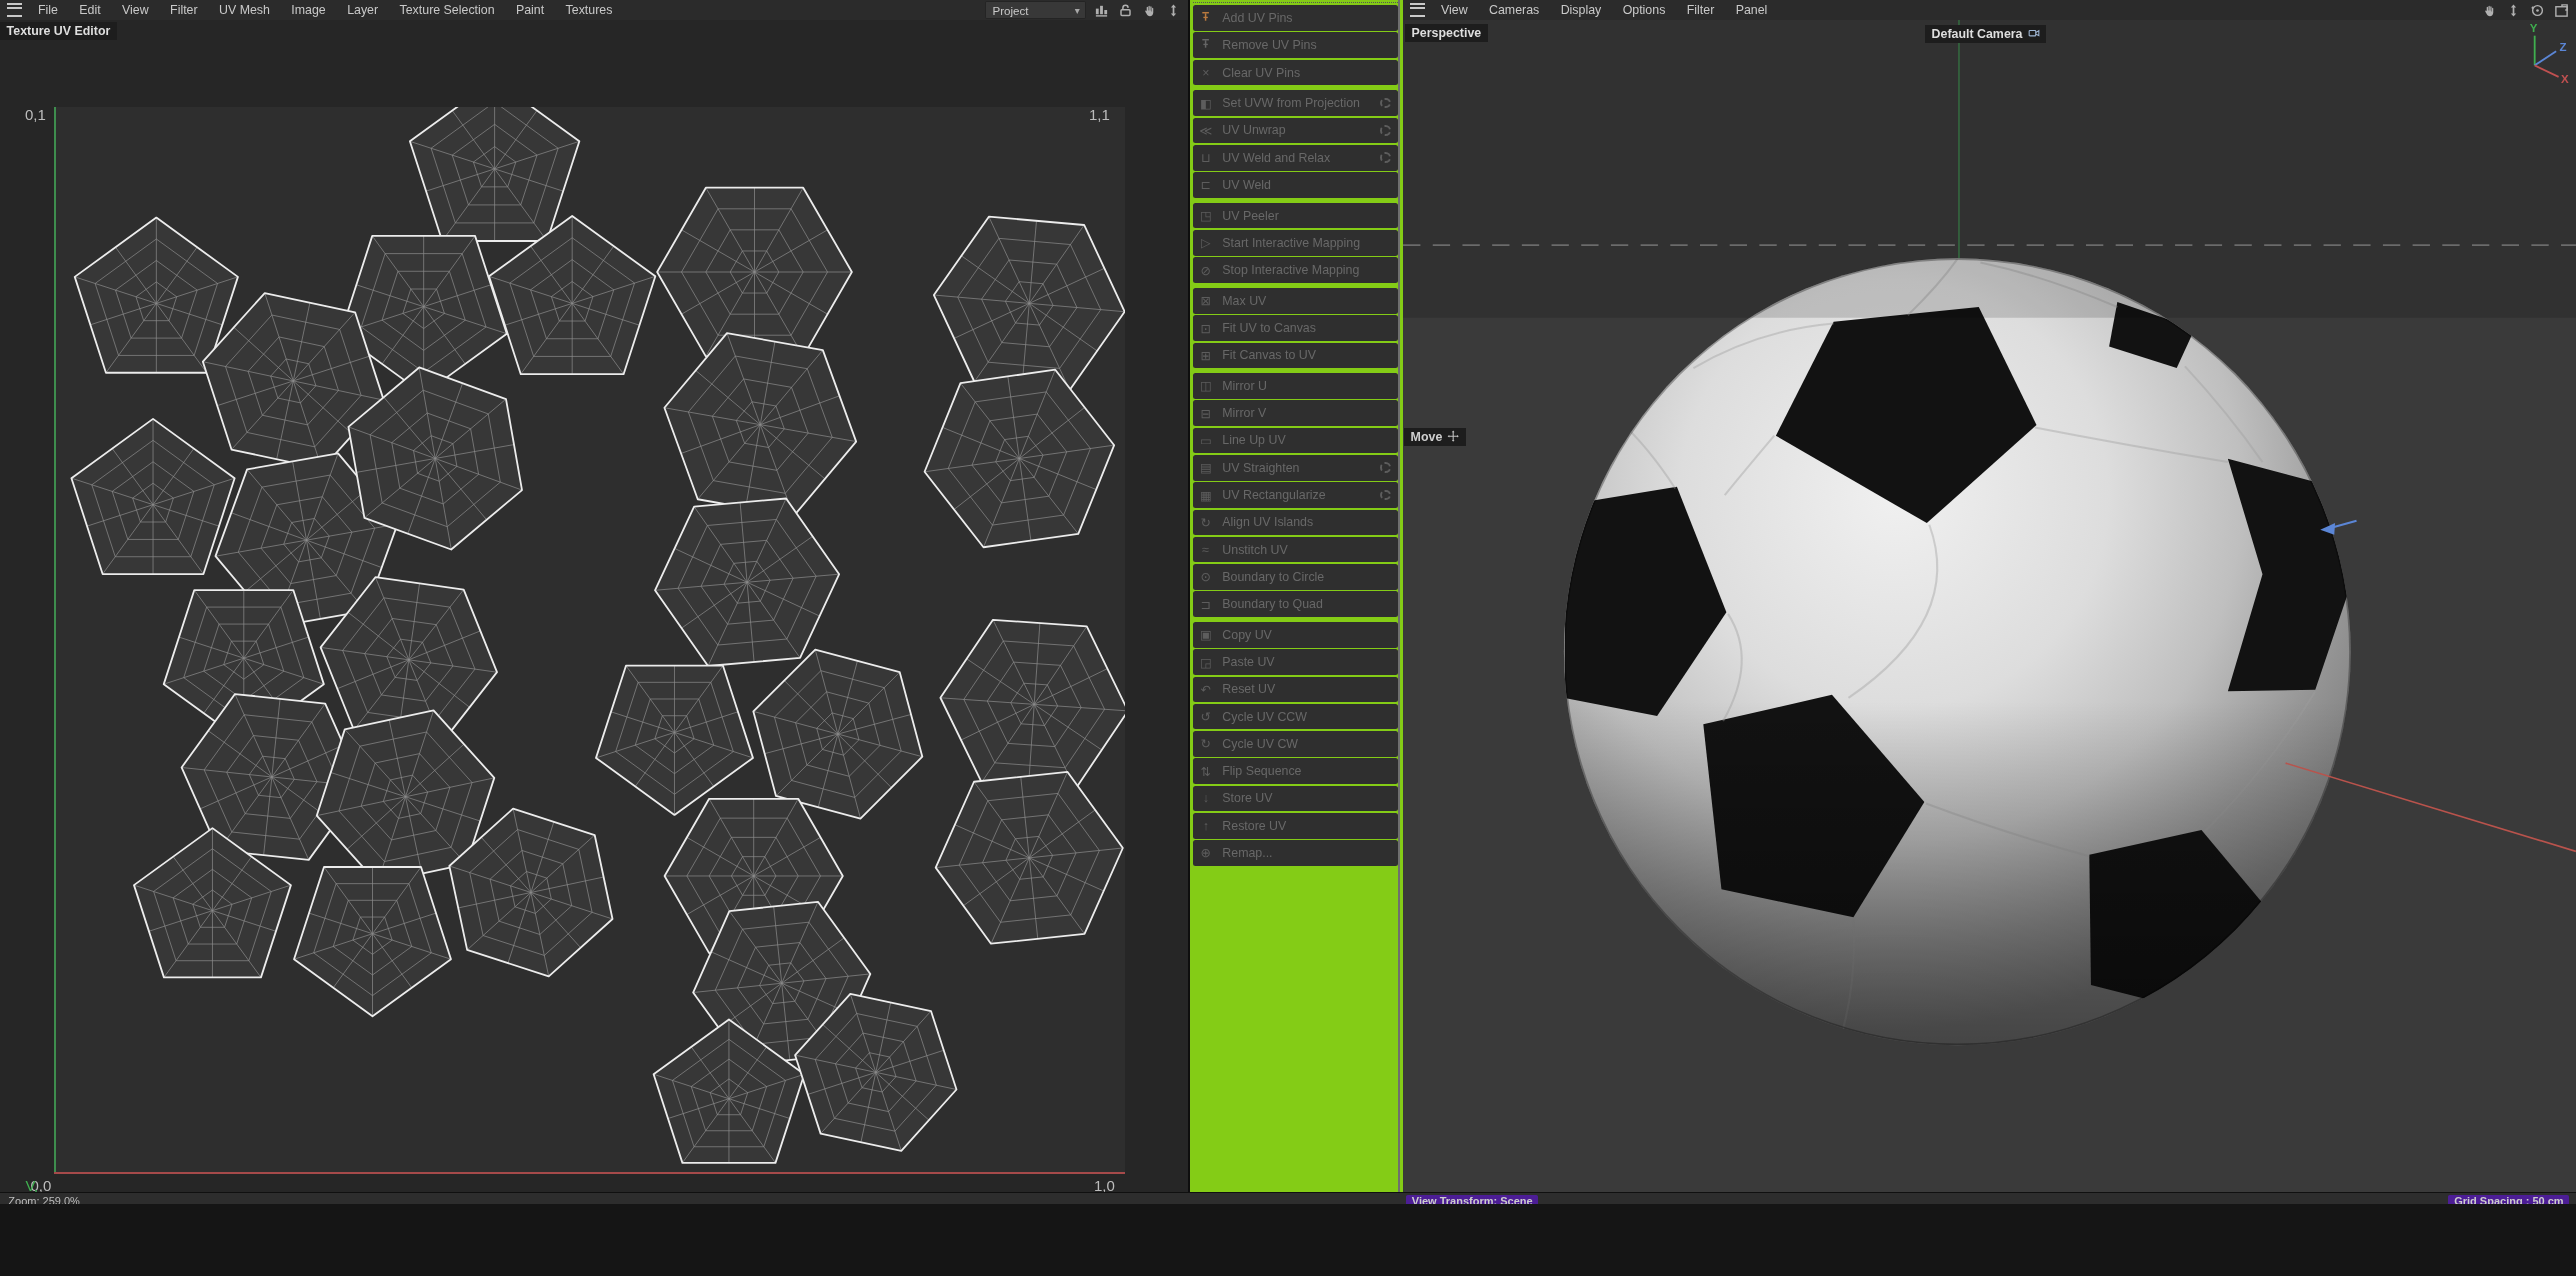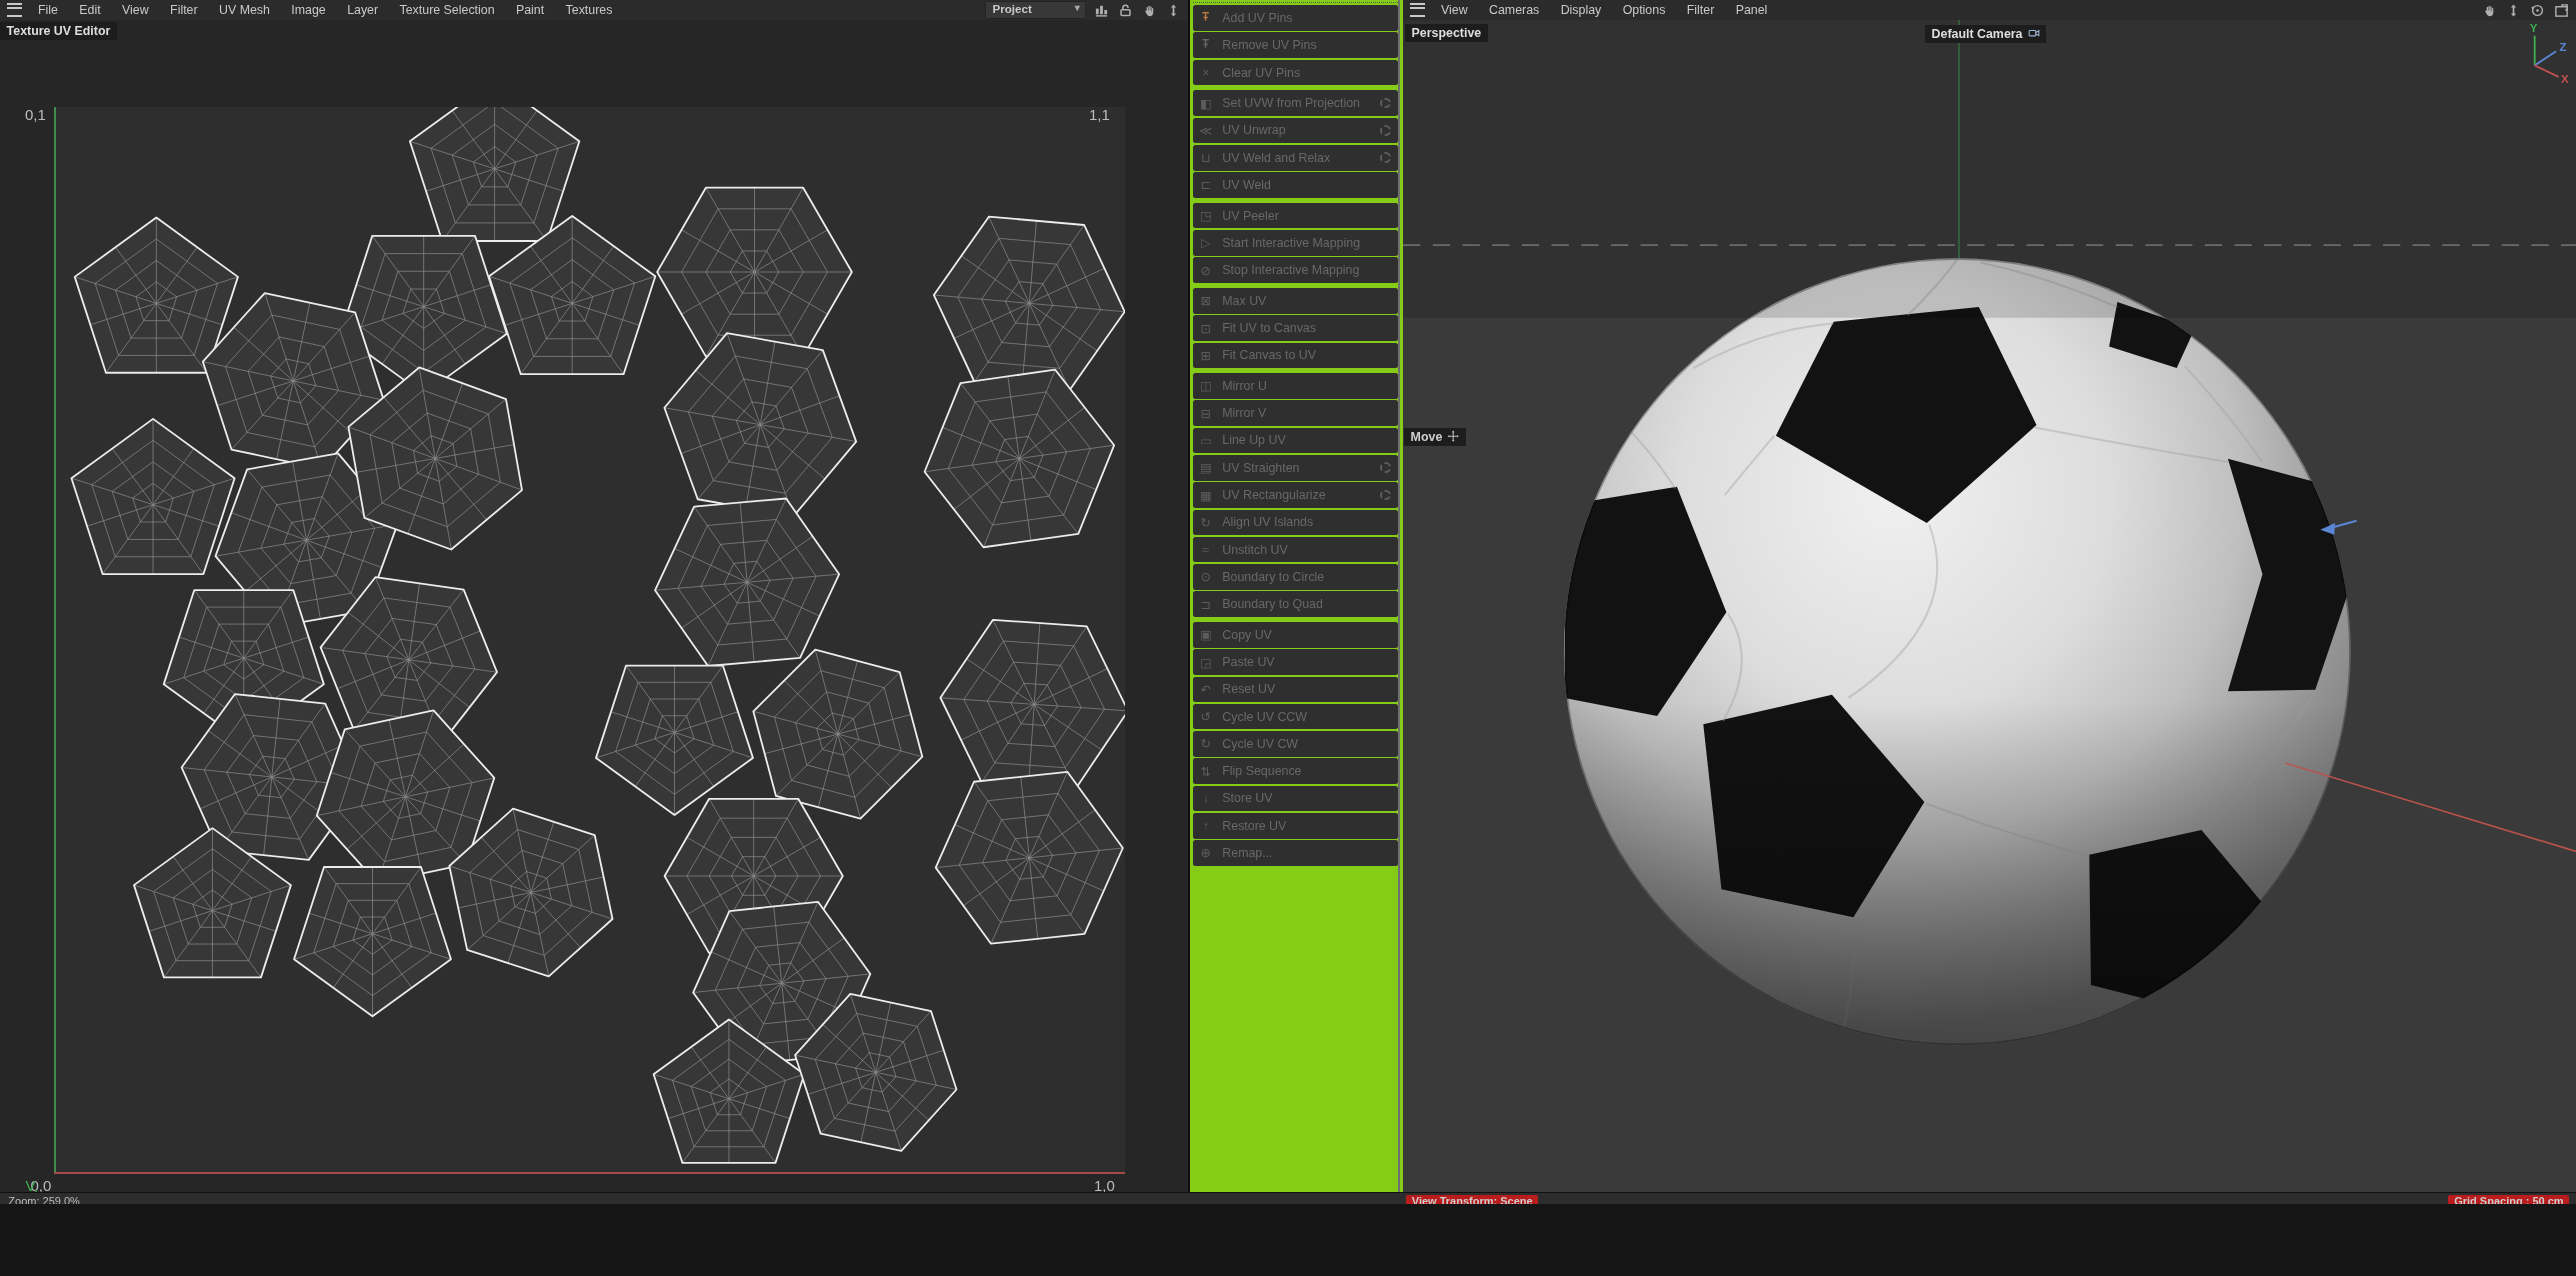--- a/index.html
+++ b/index.html
@@ -11,22 +11,22 @@
   .menubar{position:absolute;top:0;height:20px;background:#2b2b2b;
            border-bottom:0.8px solid #0f0f0f;display:flex;align-items:center;}
   .menubar.left{left:0;width:1188px;}
   .menubar.right{left:1403px;width:1173px;}
   .hamb{width:15.7px;height:10px;border-top:2.1px solid #c9c9c9;border-bottom:2.1px solid #c9c9c9;
         position:relative;margin:0 5px 0 6.6px;flex:0 0 auto;}
   .hamb::after{content:"";position:absolute;left:0;right:0;top:2.1px;height:2.1px;background:#c9c9c9;}
   .menus{display:flex;align-items:center;}
   .menu-item{color:#c9c9c9;font-size:12.4px;padding:0 10.7px;line-height:20px;white-space:nowrap;cursor:default;}
   .mb-right{margin-left:auto;display:flex;align-items:center;gap:7.4px;margin-right:6.6px;}
-  .dd{display:flex;align-items:flex-start;width:99px;height:15.7px;background:#383838;
-      border:0.8px solid #242424;border-radius:1.7px;color:#c9c9c9;font-size:11.6px;font-weight:bold;}
+  .dd{display:flex;align-items:center;width:99px;height:15.7px;background:#383838;
+      border:0.8px solid #242424;border-radius:1.7px;color:#c9c9c9;font-size:11.6px;}
   .dd span.lbl{padding-left:6.6px;flex:1;}
   .dd .chev{color:#a8a8a8;padding-right:5px;font-size:10px;}
   .ticon{width:16.5px;height:16.5px;display:flex;align-items:center;justify-content:center;}
 
   
   .chip{position:absolute;background:#1d1d1d;color:#dedede;font-weight:700;font-size:12.4px;
         padding:1.7px 6.6px 2.5px 6.6px;display:flex;align-items:center;gap:5px;white-space:nowrap;}
   .corner{position:absolute;color:#bdbdbd;font-size:15px;}
 
   
@@ -51,21 +51,21 @@
   .splitter{left:1398px;top:0;width:1.7px;height:1258px;background:#6f6f6f;}
 
   
   .vp{left:1403px;top:20px;width:1173px;height:1238px;background:#3a3a3a;}
   #vpSvg{position:absolute;left:1403px;top:20px;}
 
   
   .statusbar{left:0;top:1192px;width:2576px;height:18px;background:#2d2d2d;
              border-top:0.8px solid #101010;font-size:11px;color:#bdbdbd;}
   .statusbar>span{position:absolute;top:1.7px;white-space:nowrap;}
-  .schip{background:#b91c1c;padding:0 5.8px;border-radius:1.7px;color:#cccccc;font-weight:700;}
+  .schip{background:#4c1d95;padding:0 5.8px;border-radius:1.7px;color:#cccccc;font-weight:700;}
 </style>
 </head>
 <body>
 
 <div class="app">
 
   <div class="menubar left">
     <span class="hamb"></span>
     <nav class="menus" id="left-menus">
         <span class="menu-item">File</span>

